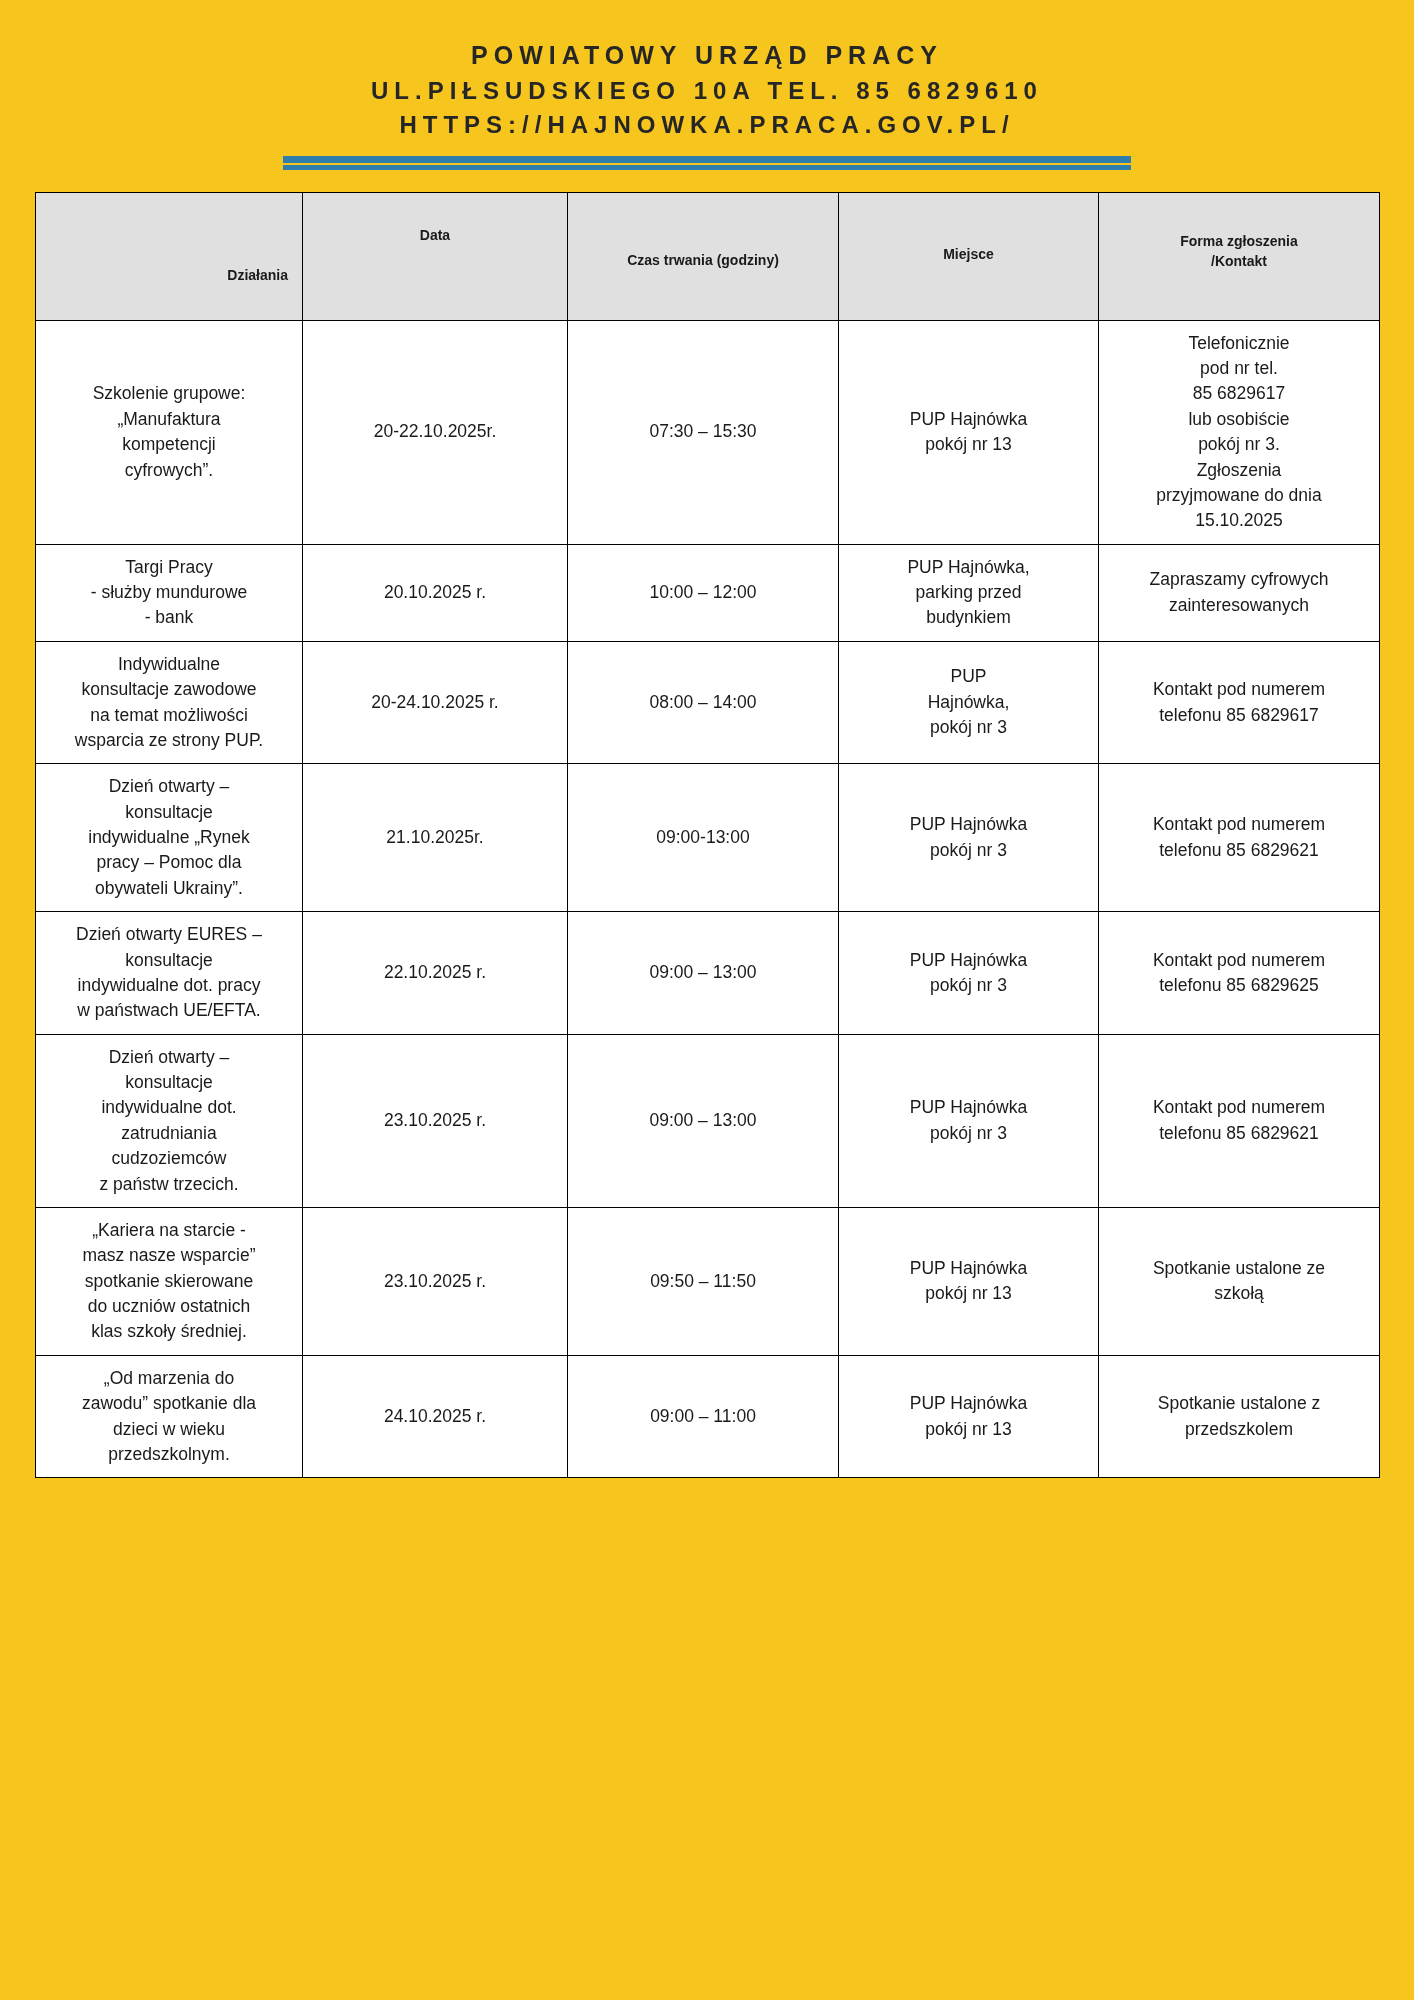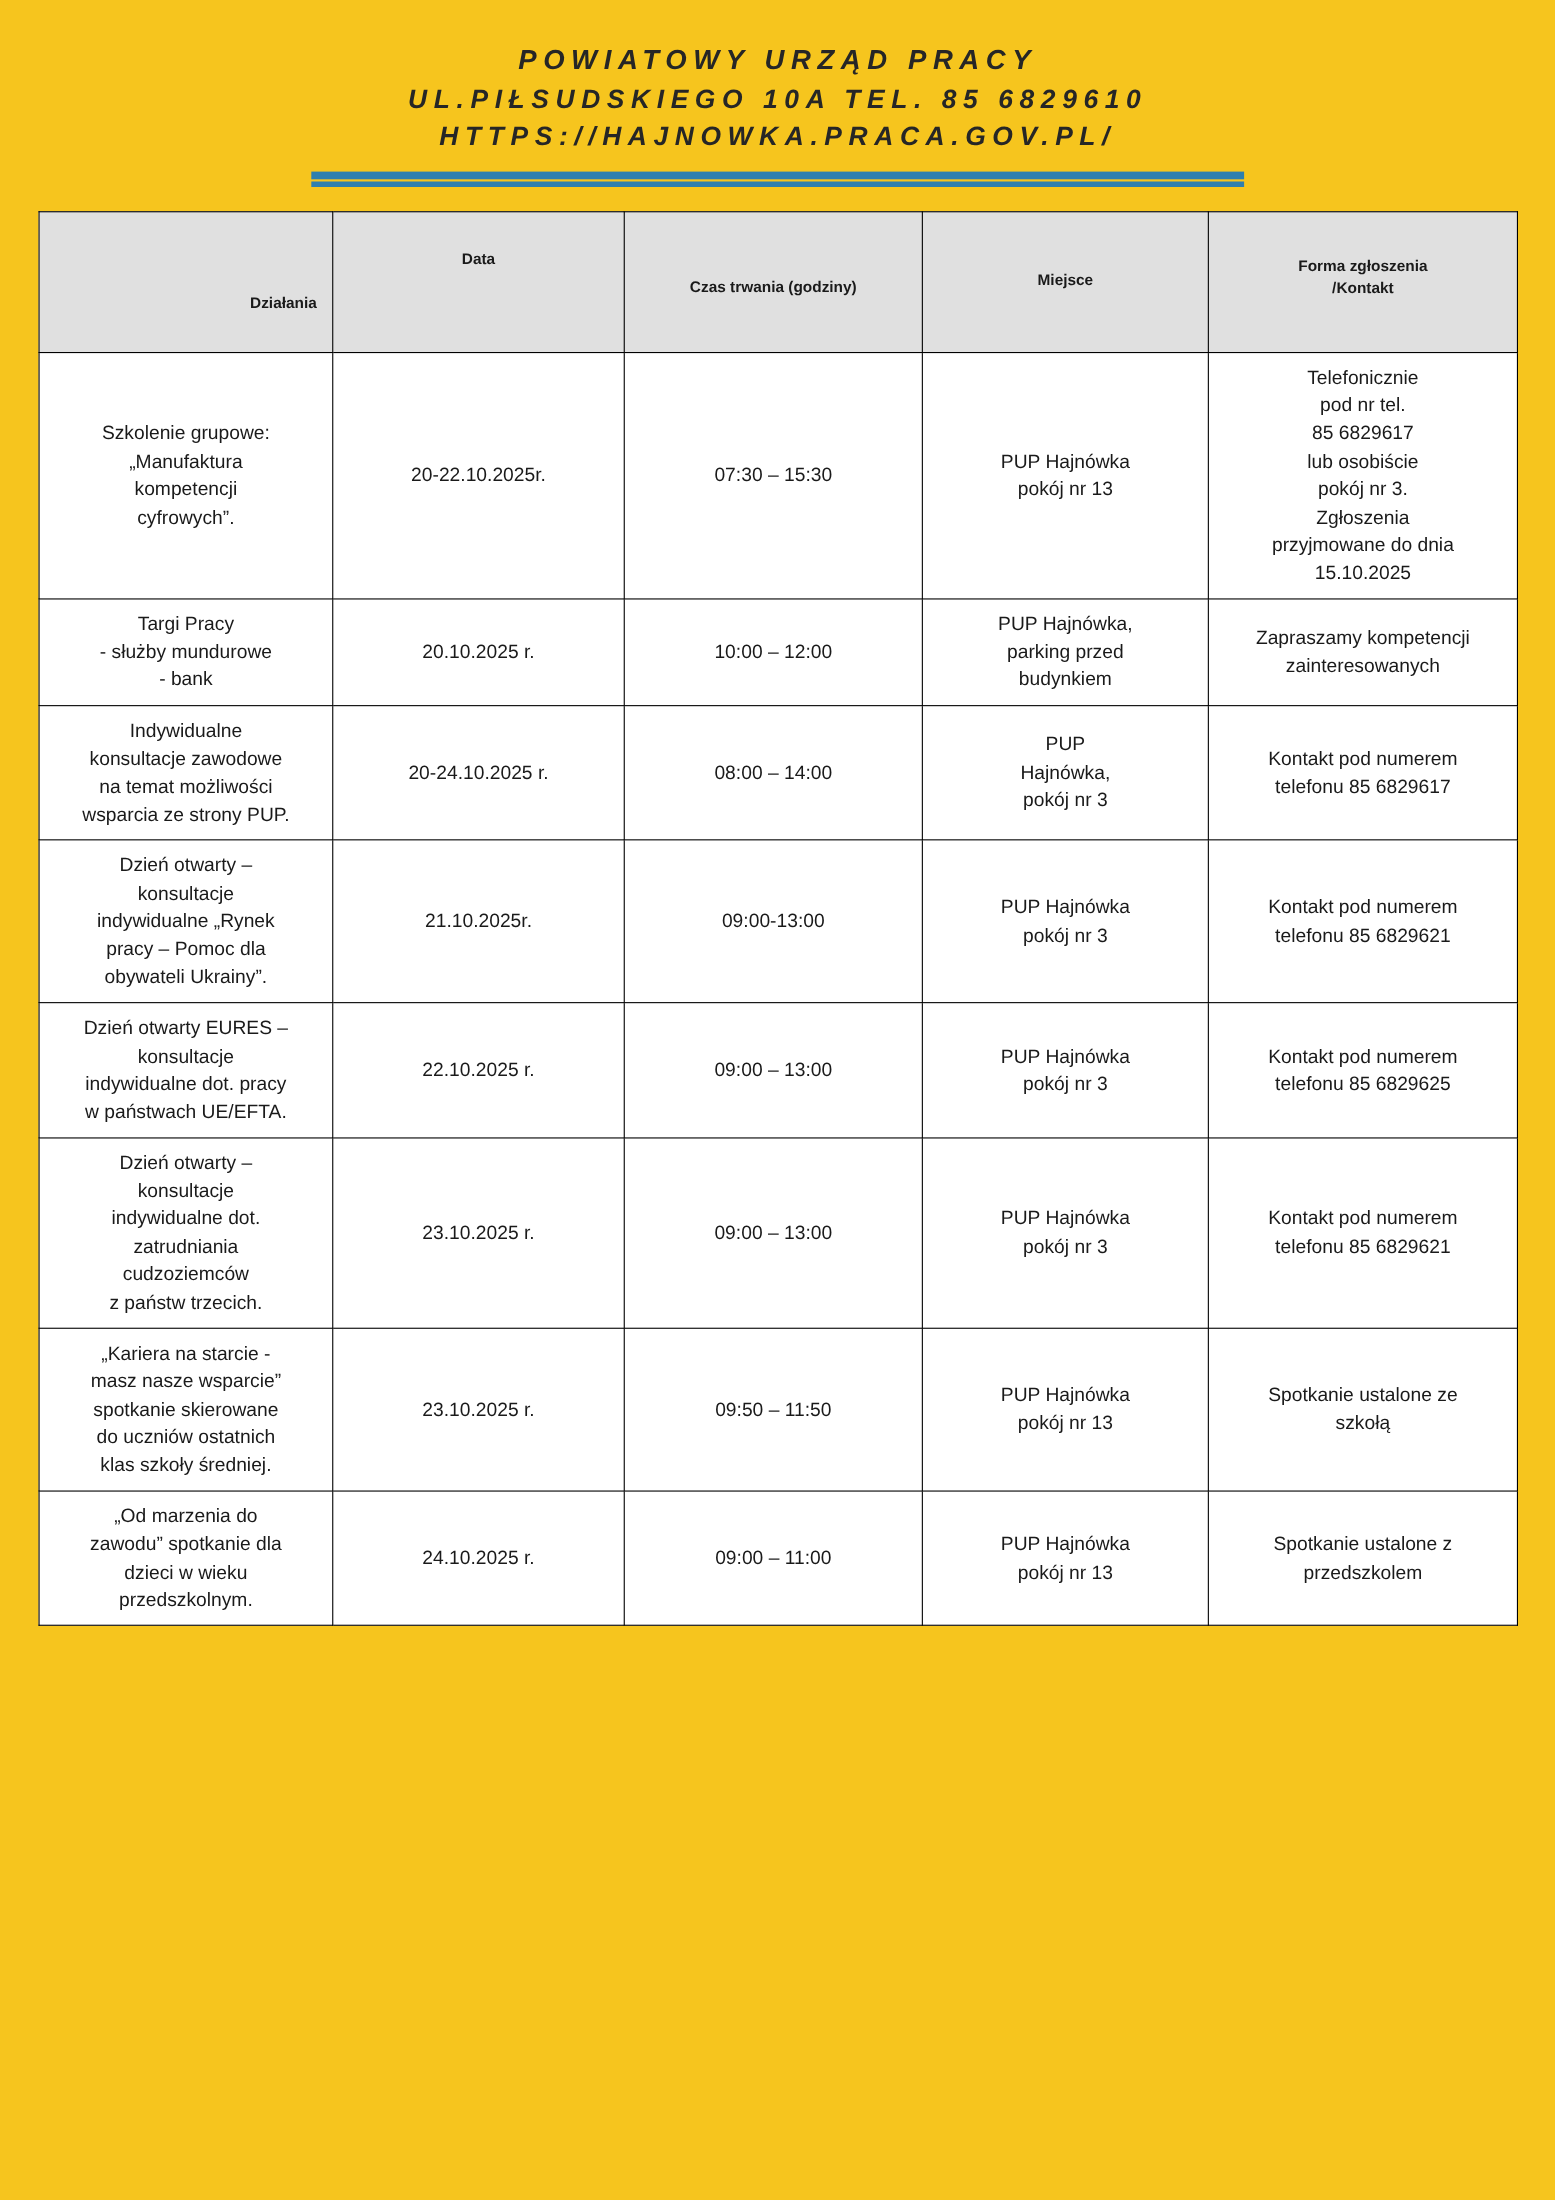--- a/index.html
+++ b/index.html
@@ -17,21 +17,20 @@
   .page {
     position: relative;
     width: 1414px;
     height: 2000px;
     box-sizing: border-box;
   }
   
   .header {
     padding-top: 38px;
     text-align: center;
-    font-style: italic;
   }
   .header-line {
     font-weight: bold;
     letter-spacing: 6px;
     color: #262626;
     line-height: 1.42;
   }
   .header-line.l1 { font-size: 25px; }
   .header-line.l2 { font-size: 25px; }
   .header-line.l3 { font-size: 24px; }
@@ -175,21 +174,21 @@
         </tr>
         <tr>
           <td class="cell-actions multiline">Targi Pracy
 - służby mundurowe
 - bank</td>
           <td class="cell-center multiline">20.10.2025 r.</td>
           <td class="cell-center multiline">10:00 – 12:00</td>
           <td class="cell-center multiline">PUP Hajnówka,
 parking przed
 budynkiem</td>
-          <td class="cell-center multiline">Zapraszamy kompetencji
+          <td class="cell-center multiline">Zapraszamy cyfrowych
 zainteresowanych</td>
         </tr>
         <tr>
           <td class="cell-actions multiline">Indywidualne
 konsultacje zawodowe
 na temat możliwości
 wsparcia ze strony PUP.</td>
           <td class="cell-center multiline">20-24.10.2025 r.</td>
           <td class="cell-center multiline">08:00 – 14:00</td>
           <td class="cell-center multiline">PUP

